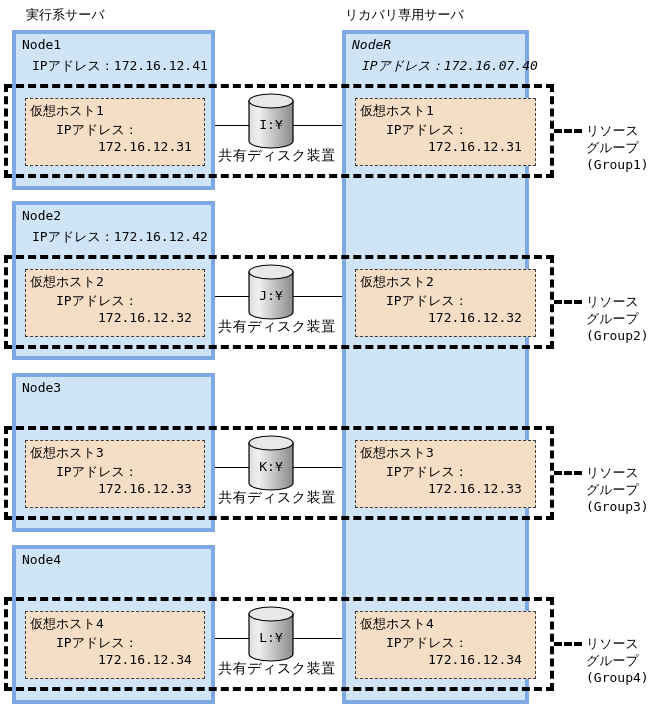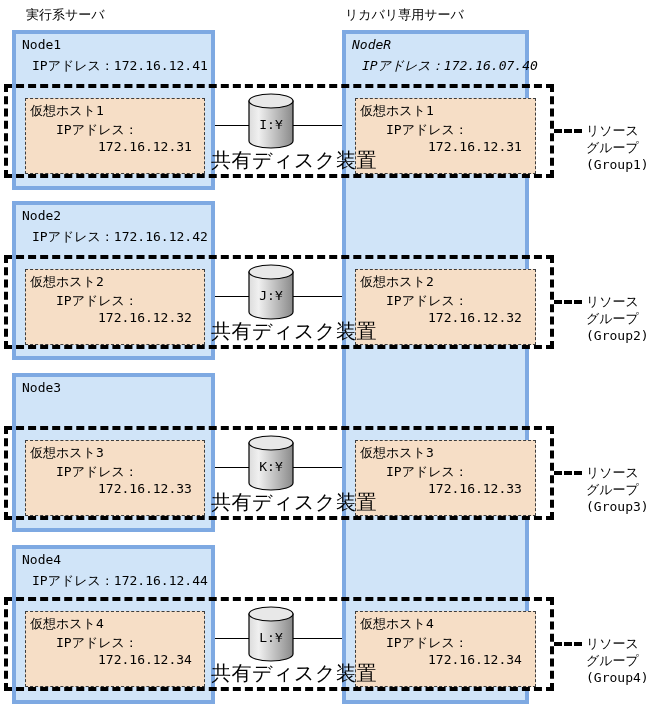--- a/index.html
+++ b/index.html
@@ -41,25 +41,25 @@
   }
 
   
   .hline{position:absolute;left:215px;top:calc(var(--gt) + 41px);width:127px;height:1px;
     background:var(--line,#000);z-index:2;}
 
   
   .cyl{position:absolute;left:248px;top:calc(var(--gt) + 9px);width:46px;height:56px;z-index:5;}
   .drive{position:absolute;top:24px;left:0;width:100%;text-align:center;z-index:6;}
   .disk-label{position:absolute;left:211px;top:calc(var(--gt) + 63px);width:132px;
-    text-align:center;font-size:20px;letter-spacing:0.5px;z-index:5;white-space:nowrap;}
+    text-align:center;font-size:14px;letter-spacing:0.5px;z-index:5;white-space:nowrap;}
 
   
   .vh{
-    position:absolute;top:calc(var(--gt) + 14px);height:76px;box-sizing:border-box;
+    position:absolute;top:calc(var(--gt) + 14px);height:68px;box-sizing:border-box;
     background:var(--vh_fill,#f6dec6);border:1px dashed var(--vh_border,#3c3c3c);z-index:4;
   }
   .vh-left{left:25px;width:180px;}
   .vh-right{left:355px;width:181px;}
   .vh-name{position:absolute;top:3px;left:4px;white-space:nowrap;}
   .vh-cap{position:absolute;top:22px;left:30px;white-space:nowrap;}
   .vh-ip{position:absolute;top:40px;left:40px;white-space:nowrap;margin-left:32px;}
 
   
   .connector{position:absolute;left:554px;top:calc(var(--gt) + 45px);width:28px;height:0;
@@ -188,21 +188,20 @@
   <div class="disk-label r2">共有ディスク装置</div>
   <div class="connector r2"></div>
   <div class="group-label r2">
     <div>リソース</div>
     <div>グループ</div>
     <div>(Group3)</div>
   </div>
 
   <div class="nodebox r3">
     <div class="bx-name">Node4</div>
-    <div class="bx-ip">IPアドレス：172.16.12.44</div>
   </div>
   <div class="hline r3"></div>
   <div class="groupbox r3"></div>
   <div class="vh vh-left r3">
     <div class="vh-name">仮想ホスト4</div>
     <div class="vh-cap">IPアドレス：</div>
     <div class="vh-ip">172.16.12.34</div>
   </div>
   <div class="vh vh-right r3">
     <div class="vh-name">仮想ホスト4</div>

